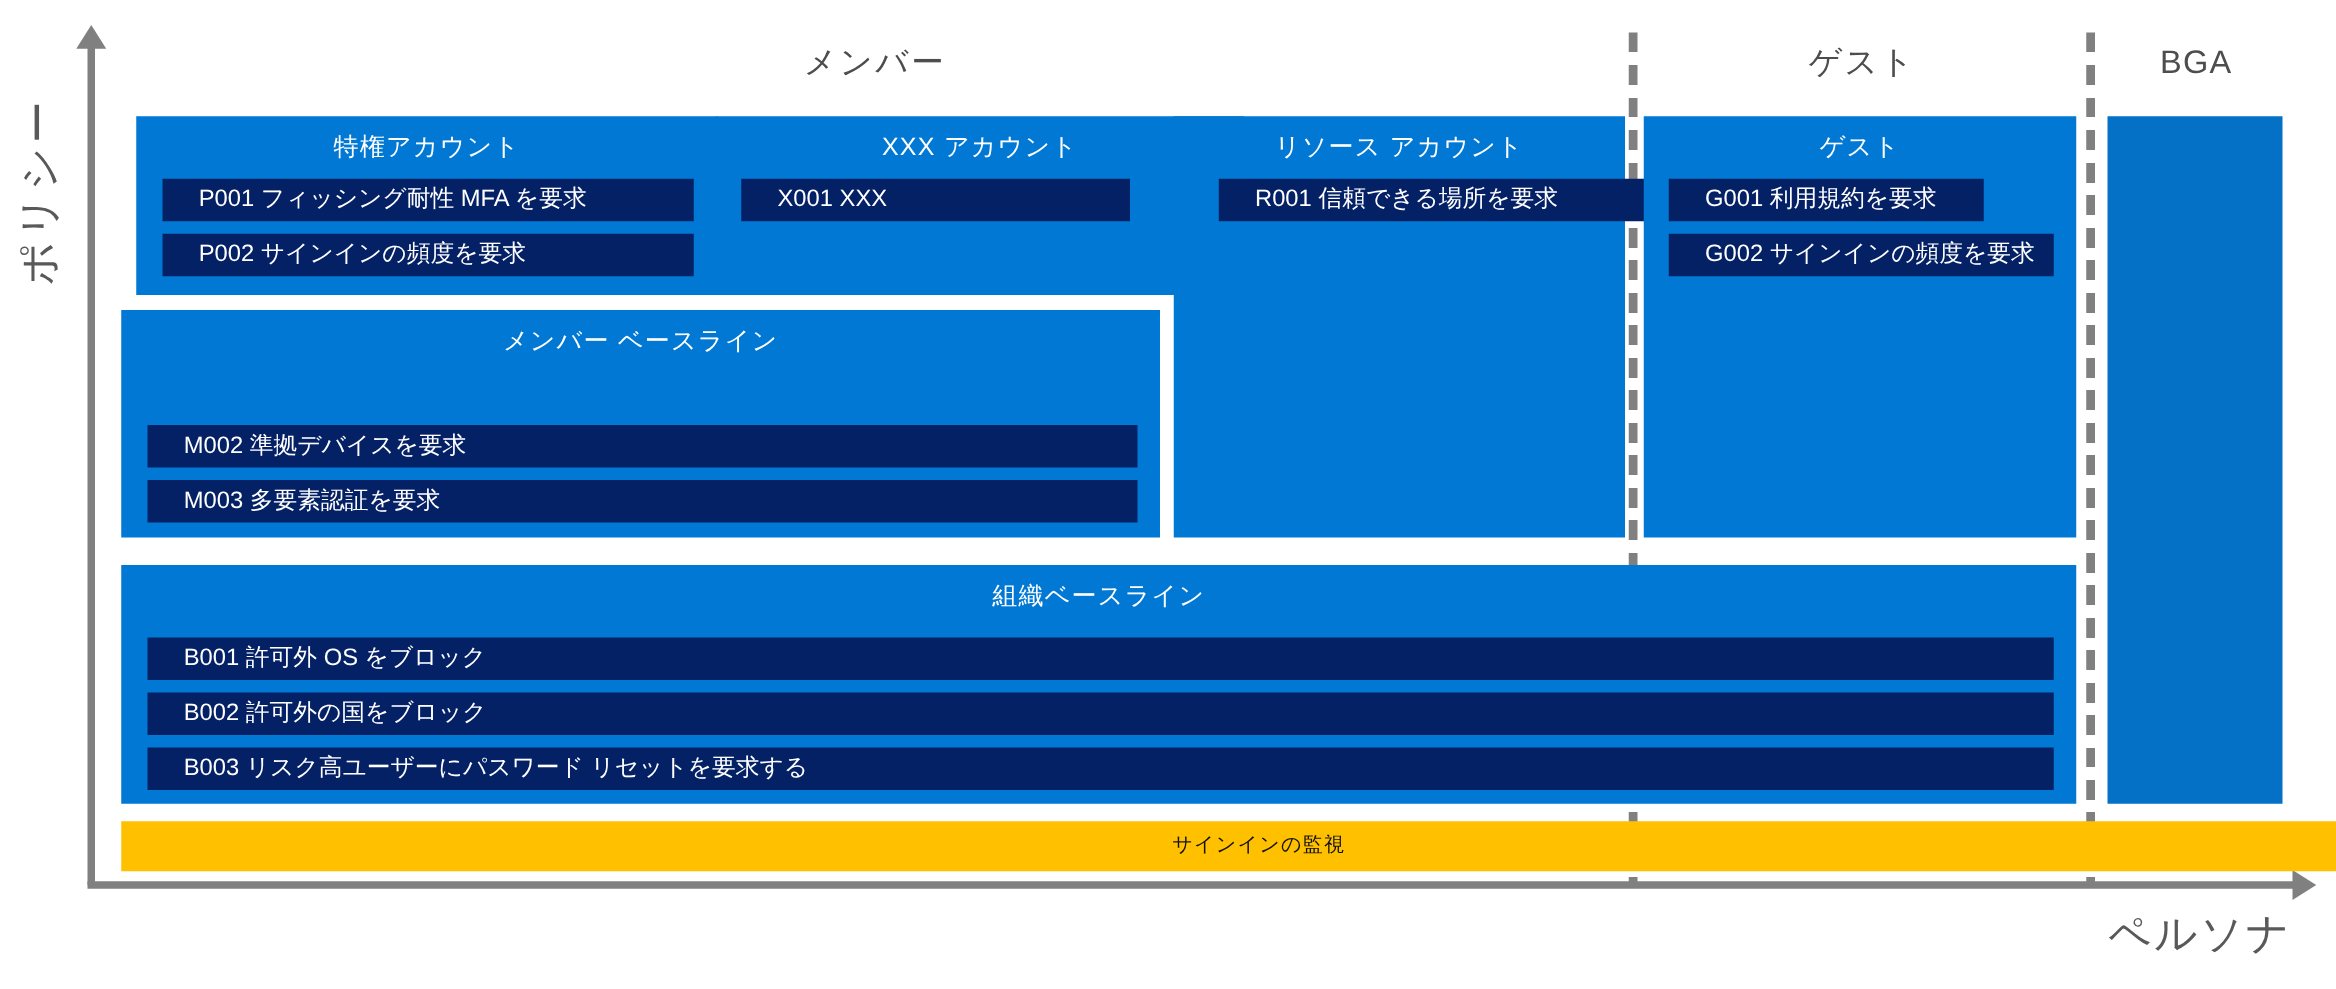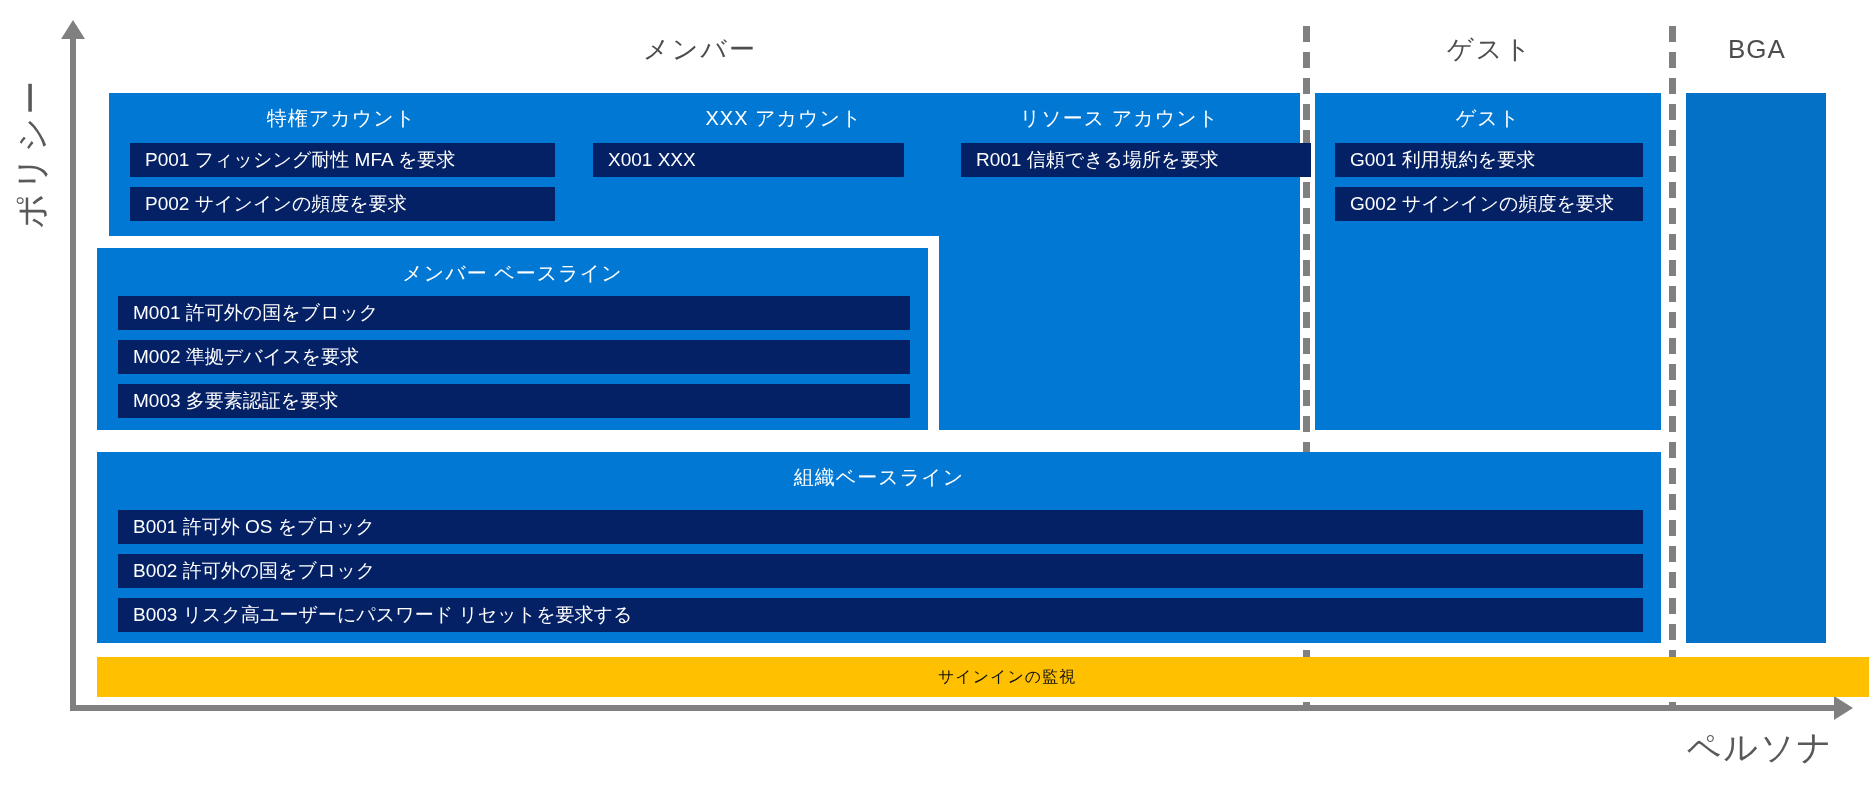--- a/index.html
+++ b/index.html
@@ -60,21 +60,21 @@
   
   .group{position:absolute;background:var(--group_box_blue);}
   .group.bga{background:var(--bga_box_blue);}
   .group-title{
     position:absolute;top:14px;left:0;right:0;height:22px;line-height:22px;
     text-align:center;font-size:20px;color:var(--box_text_white);letter-spacing:1px;
   }
   .policy{
     position:absolute;height:34px;line-height:34px;
     background:var(--policy_bar_navy);color:var(--box_text_white);
-    font-size:19px;padding-left:15px;box-sizing:border-box;
+    font-size:19px;padding-left:29px;box-sizing:border-box;
     white-space:nowrap;overflow:hidden;
   }
   
   .g-privileged{left:97px;top:93px;width:465px;height:143px;margin-left:12px;}
   .g-xxx{left:573px;top:93px;width:422px;height:143px;}
   .g-resource{left:939px;top:93px;width:361px;height:337px;}
   .g-guest{left:1315px;top:93px;width:346px;height:337px;}
   .g-member-baseline{left:97px;top:248px;width:831px;height:182px;}
   .g-org-baseline{left:97px;top:452px;width:1564px;height:191px;}
   .g-bga{left:1686px;top:93px;width:140px;height:550px;}
@@ -111,32 +111,31 @@
     <div class="policy" style="left:21px;top:94px;width:425px;">P002 サインインの頻度を要求</div>
   </div>
 
   <div class="group g-xxx">
     <div class="group-title">XXX アカウント</div>
     <div class="policy" style="left:20px;top:50px;width:311px;">X001 XXX</div>
   </div>
 
   <div class="group g-resource">
     <div class="group-title">リソース アカウント</div>
-    <div class="policy" style="left:22px;top:50px;width:350px;">R001 信頼できる場所を要求</div>
+    <div class="policy" style="left:36px;top:50px;width:350px;">R001 信頼できる場所を要求</div>
   </div>
 
   <div class="group g-guest">
     <div class="group-title">ゲスト</div>
-    <div class="policy" style="left:20px;top:50px;width:308px;">G001 利用規約を要求</div>
+    <div class="policy" style="left:20px;top:50px;width:252px;">G001 利用規約を要求</div>
     <div class="policy" style="left:20px;top:94px;width:308px;">G002 サインインの頻度を要求</div>
   </div>
 
   <div class="group g-member-baseline">
     <div class="group-title">メンバー ベースライン</div>
-    <div class="policy" style="left:21px;top:48px;width:792px;">M001 許可外の国をブロック</div>
     <div class="policy" style="left:21px;top:92px;width:792px;">M002 準拠デバイスを要求</div>
     <div class="policy" style="left:21px;top:136px;width:792px;">M003 多要素認証を要求</div>
   </div>
 
   <div class="group g-org-baseline">
     <div class="group-title">組織ベースライン</div>
     <div class="policy" style="left:21px;top:58px;width:1525px;">B001 許可外 OS をブロック</div>
     <div class="policy" style="left:21px;top:102px;width:1525px;">B002 許可外の国をブロック</div>
     <div class="policy" style="left:21px;top:146px;width:1525px;">B003 リスク高ユーザーにパスワード リセットを要求する</div>
   </div>

